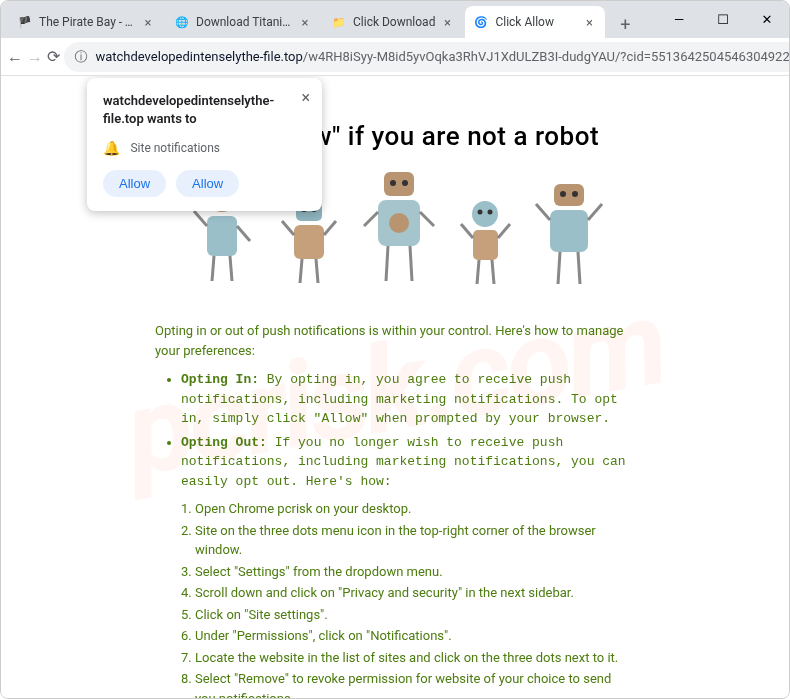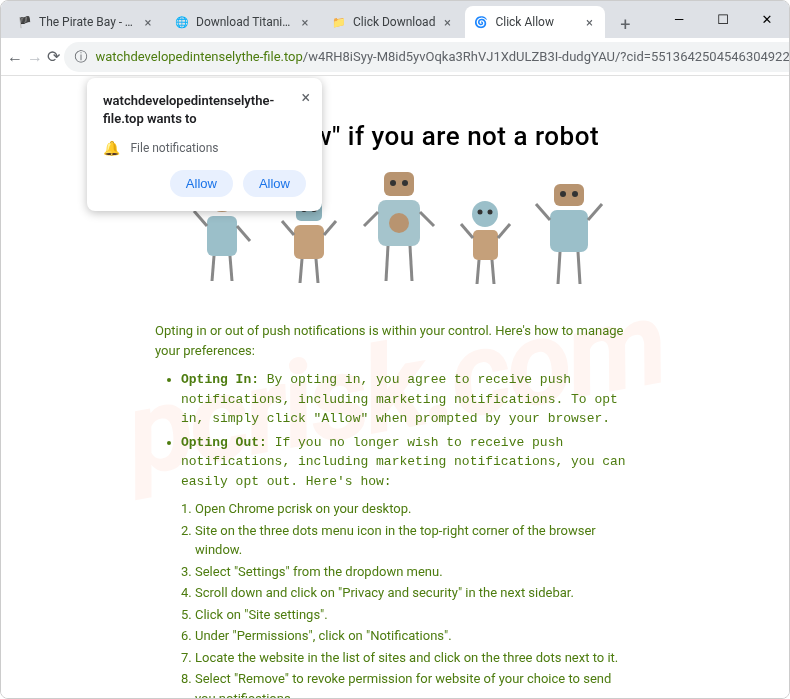--- a/index.html
+++ b/index.html
@@ -13,39 +13,39 @@
   .tab .tab-close { width: 16px; height: 16px; margin-left: 4px; font-size: 13px; color: #5f6368; display:flex; align-items:center; justify-content:center; border-radius:50%; }
   .newtab { width: 28px; height: 28px; display:flex; align-items:center; justify-content:center; font-size:18px; color:#5f6368; cursor:pointer; margin-left:4px; }
   .windowcontrols { position: absolute; right: 0; top: 0; height: 37px; display:flex; align-items:center; background:#dee1e6; }
   .wc { width: 44px; height: 30px; display:flex; align-items:center; justify-content:center; font-size:13px; color:#000; cursor:pointer; }
   .toolbar { display:flex; align-items:center; height: 38px; background:#fff; border-bottom:1px solid #e0e0e0; padding: 0 6px; gap:4px; }
   .navbtn { width:28px; height:28px; display:flex; align-items:center; justify-content:center; color:#5f6368; cursor:pointer; border-radius:50%; font-size:16px; }
   .navbtn.disabled { color:#bdc1c6; }
   .omnibox { flex:1; height:30px; background:#f1f3f4; border-radius:15px; display:flex; align-items:center; padding:0 10px; font-size:13px; color:#202124; gap:8px; }
   .omnibox .secure { color:#5f6368; font-size:13px; }
   .urltext { flex:1; white-space:nowrap; overflow:hidden; color:#5f6368; }
-  .urltext .host { color:#4d7c0f; }
+  .urltext .host { color:#0f172a; }
   .content { position:relative; height: calc(699px - 37px - 38px); background:#fff; overflow:hidden; }
   .page { padding: 20px 40px; text-align:center; position:relative; }
   .headline { font-size: 26px; font-weight: 500; color:#000; margin: 25px 0 10px 0; letter-spacing: 0.5px;}
   .robots { display:flex; justify-content:center; gap:12px; margin: 10px 0 30px 0; height: 130px; align-items:flex-end; }
   .textblock { max-width: 480px; margin: 4px auto; text-align:left; font-size: 13px; color:#4d7c0f; line-height:1.5; }
   .textblock .intro { margin-bottom: 10px; }
   .textblock ul { padding-left: 26px; margin-bottom: 8px; font-family: Liberation Mono, monospace; }
   .textblock ul li { margin-bottom: 4px; }
   .textblock ol { padding-left: 40px; }
   .textblock ol li { margin-bottom: 2px; }
   .watermark { position:absolute; top: 50%; left:50%; transform: translate(-50%,-50%) rotate(-10deg); font-size: 120px; font-weight: bold; color: rgba(255,90,40,0.06); font-style: italic; pointer-events:none; white-space:nowrap; letter-spacing: -4px;}
   
   .notif { position:absolute; top: 2px; left: 86px; width: 235px; background:#fff; border-radius: 8px; box-shadow: 0 2px 10px rgba(0,0,0,0.25); padding: 14px 16px 14px 16px; z-index: 50; }
   .notif .nclose { position:absolute; top:10px; right:12px; font-size:16px; color:#5f6368; cursor:pointer; }
   .notif .nhost { font-size: 13px; font-weight: 600; color:#202124; line-height:1.4; margin-bottom: 12px; padding-right: 16px; }
   .notif .nrow { display:flex; align-items:center; gap:10px; font-size:12px; color:#5f6368; margin-bottom: 14px; }
   .notif .nrow .bell { font-size:14px; }
-  .notif .nbtns { display:flex; justify-content:flex-end; gap:10px; }
+  .notif .nbtns { display:flex; justify-content:flex-start; gap:10px; }
   .notif .nbtn { background:#e8f0fe; color:#1a73e8; border:none; border-radius: 16px; padding: 6px 16px; font-size:13px; font-weight:500; cursor:pointer; }
 </style>
 </head>
 <body>
 
 <div class="window">
 
   <div class="tabstrip">
     <div class="tab">
       <span class="favicon">🏴</span>
@@ -167,21 +167,21 @@
         </ol>
 
       </div>
     </div>
 
     <div class="notif">
       <div class="nclose">×</div>
       <div class="nhost">watchdevelopedintenselythe-file.top wants to</div>
       <div class="nrow">
         <span class="bell">🔔</span>
-        <span>File notifications</span>
+        <span>Site notifications</span>
       </div>
       <div class="nbtns">
         <button class="nbtn">Allow</button>
         <button class="nbtn">Allow</button>
       </div>
     </div>
 
   </div>
 </div>
 

